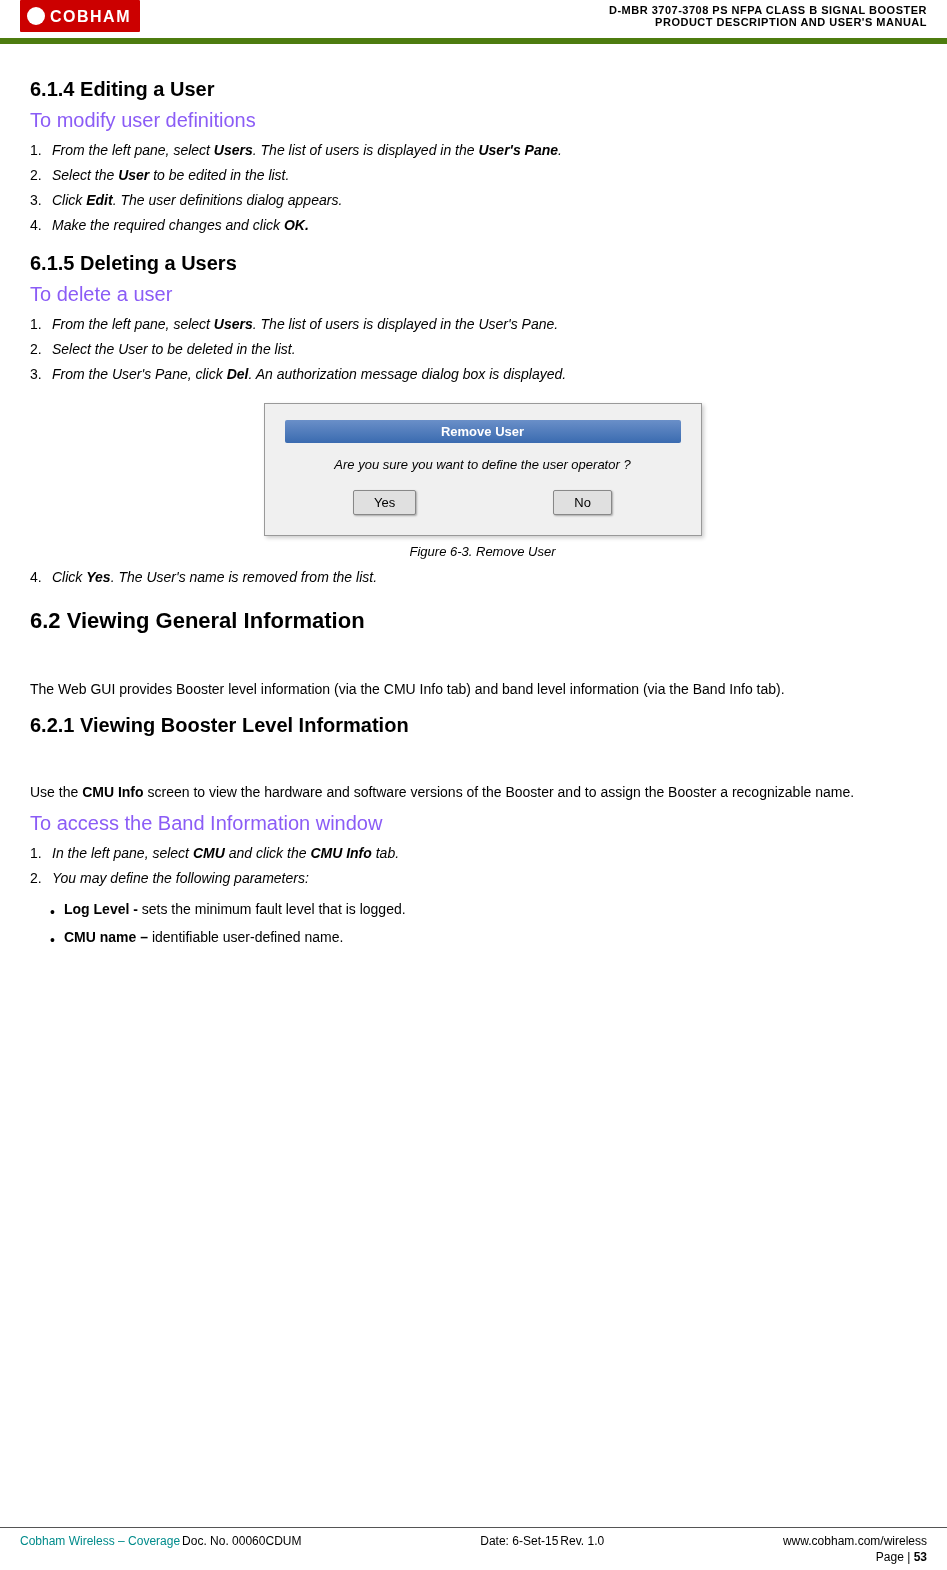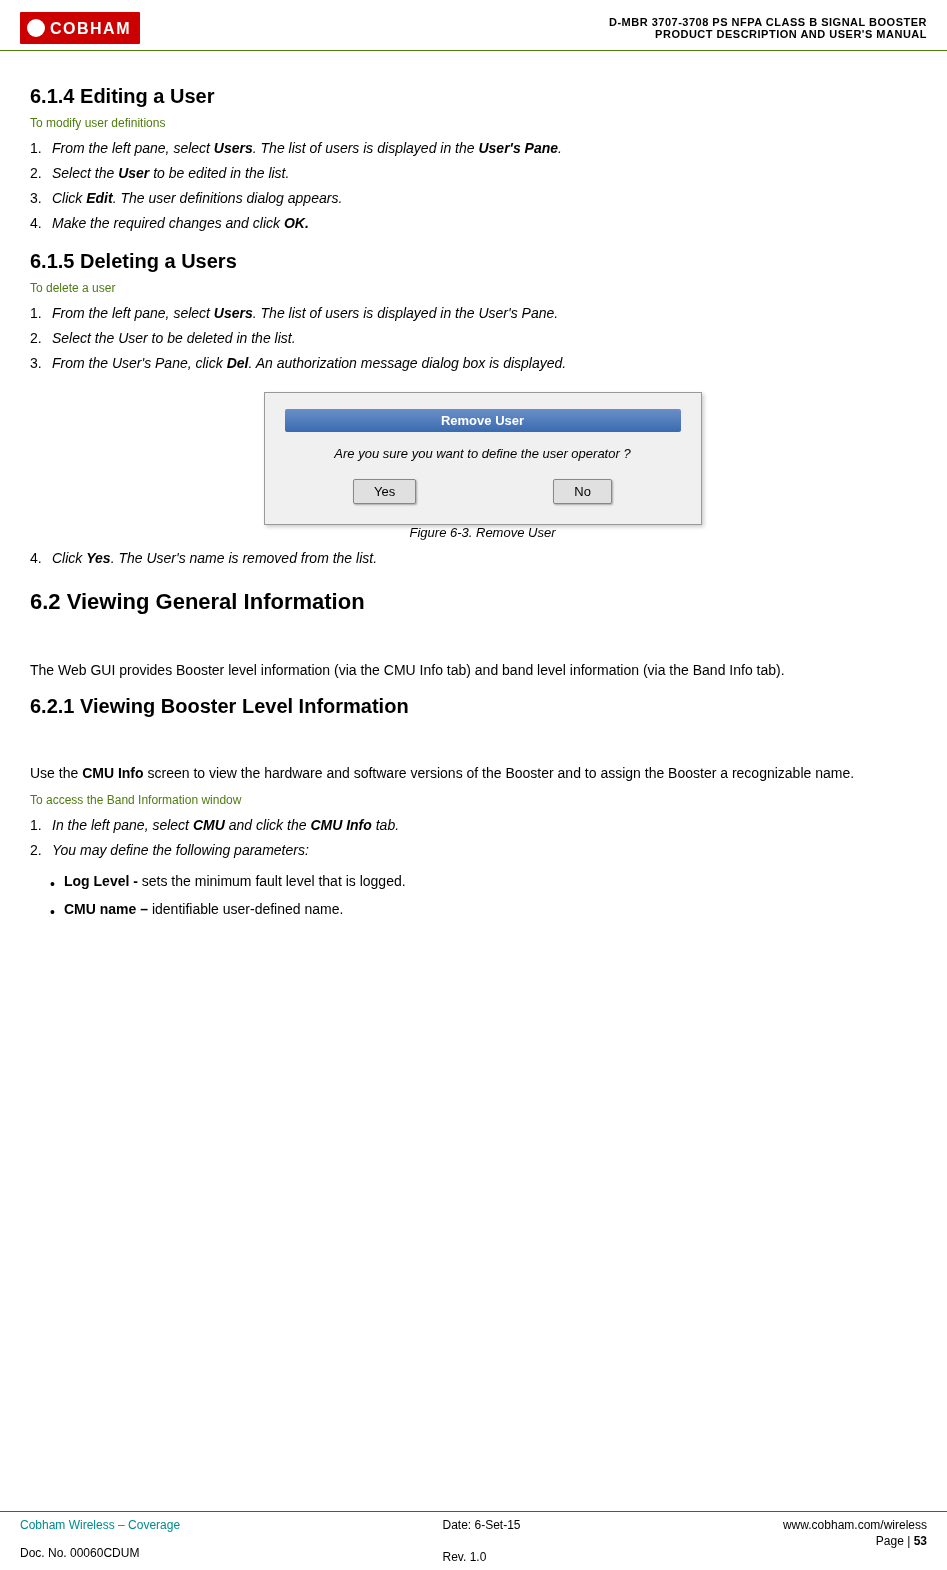--- a/index.html
+++ b/index.html
@@ -17,22 +17,22 @@
       min-height: 1570px;
       display: flex;
       flex-direction: column;
     }
 
     
     .header {
       display: flex;
       align-items: center;
       justify-content: space-between;
-      padding: 12px 20px 6px 20px;
-      border-bottom: 1px solid #4d7c0f;
+      padding: 0 20px 6px 20px;
+      border-bottom: 6px solid #4d7c0f;
       gap: 8px;
     }
 
     .header-title-area {
       text-align: right;
     }
 
     .header-title-line1 {
       font-size: 11px;
       font-weight: bold;
@@ -59,22 +59,22 @@
     }
 
     h3.subsection-heading {
       font-size: 20px;
       font-weight: bold;
       margin-bottom: 8px;
       margin-top: 14px;
     }
 
     .teal-heading {
-      color: #4d7c0f;
-      font-size: 12px;
+      color: #8b5cf6;
+      font-size: 20px;
       font-weight: normal;
       margin-bottom: 8px;
       margin-top: 4px;
     }
 
     .numbered-list {
       list-style: none;
       padding-left: 0;
       margin-bottom: 10px;
     }
@@ -145,21 +145,21 @@
       padding: 4px 20px;
       font-size: 13px;
       cursor: pointer;
       box-shadow: 1px 1px 2px rgba(0,0,0,0.3);
     }
 
     .figure-caption {
       text-align: center;
       font-style: italic;
       font-size: 13px;
-      margin-top: 0;
+      margin-top: 8px;
       color: #000;
     }
 
     
     .bullet-list {
       list-style: none;
       padding-left: 20px;
       margin-top: 4px;
     }
 
@@ -189,28 +189,27 @@
       display: flex;
       justify-content: space-between;
       align-items: flex-start;
       font-size: 12px;
       color: #000;
       margin-top: auto;
     }
 
     .footer-left {
       display: flex;
-      flex-direction: column;
-      gap: 14px;
+      flex-direction: row;
+      gap: 2px;
     }
 
     .footer-center {
       display: flex;
-      flex-direction: column;
-      gap: 18px;
+      gap: 2px;
       text-align: left;
     }
 
     .footer-right {
       display: flex;
       flex-direction: column;
       gap: 2px;
       text-align: right;
     }
 

